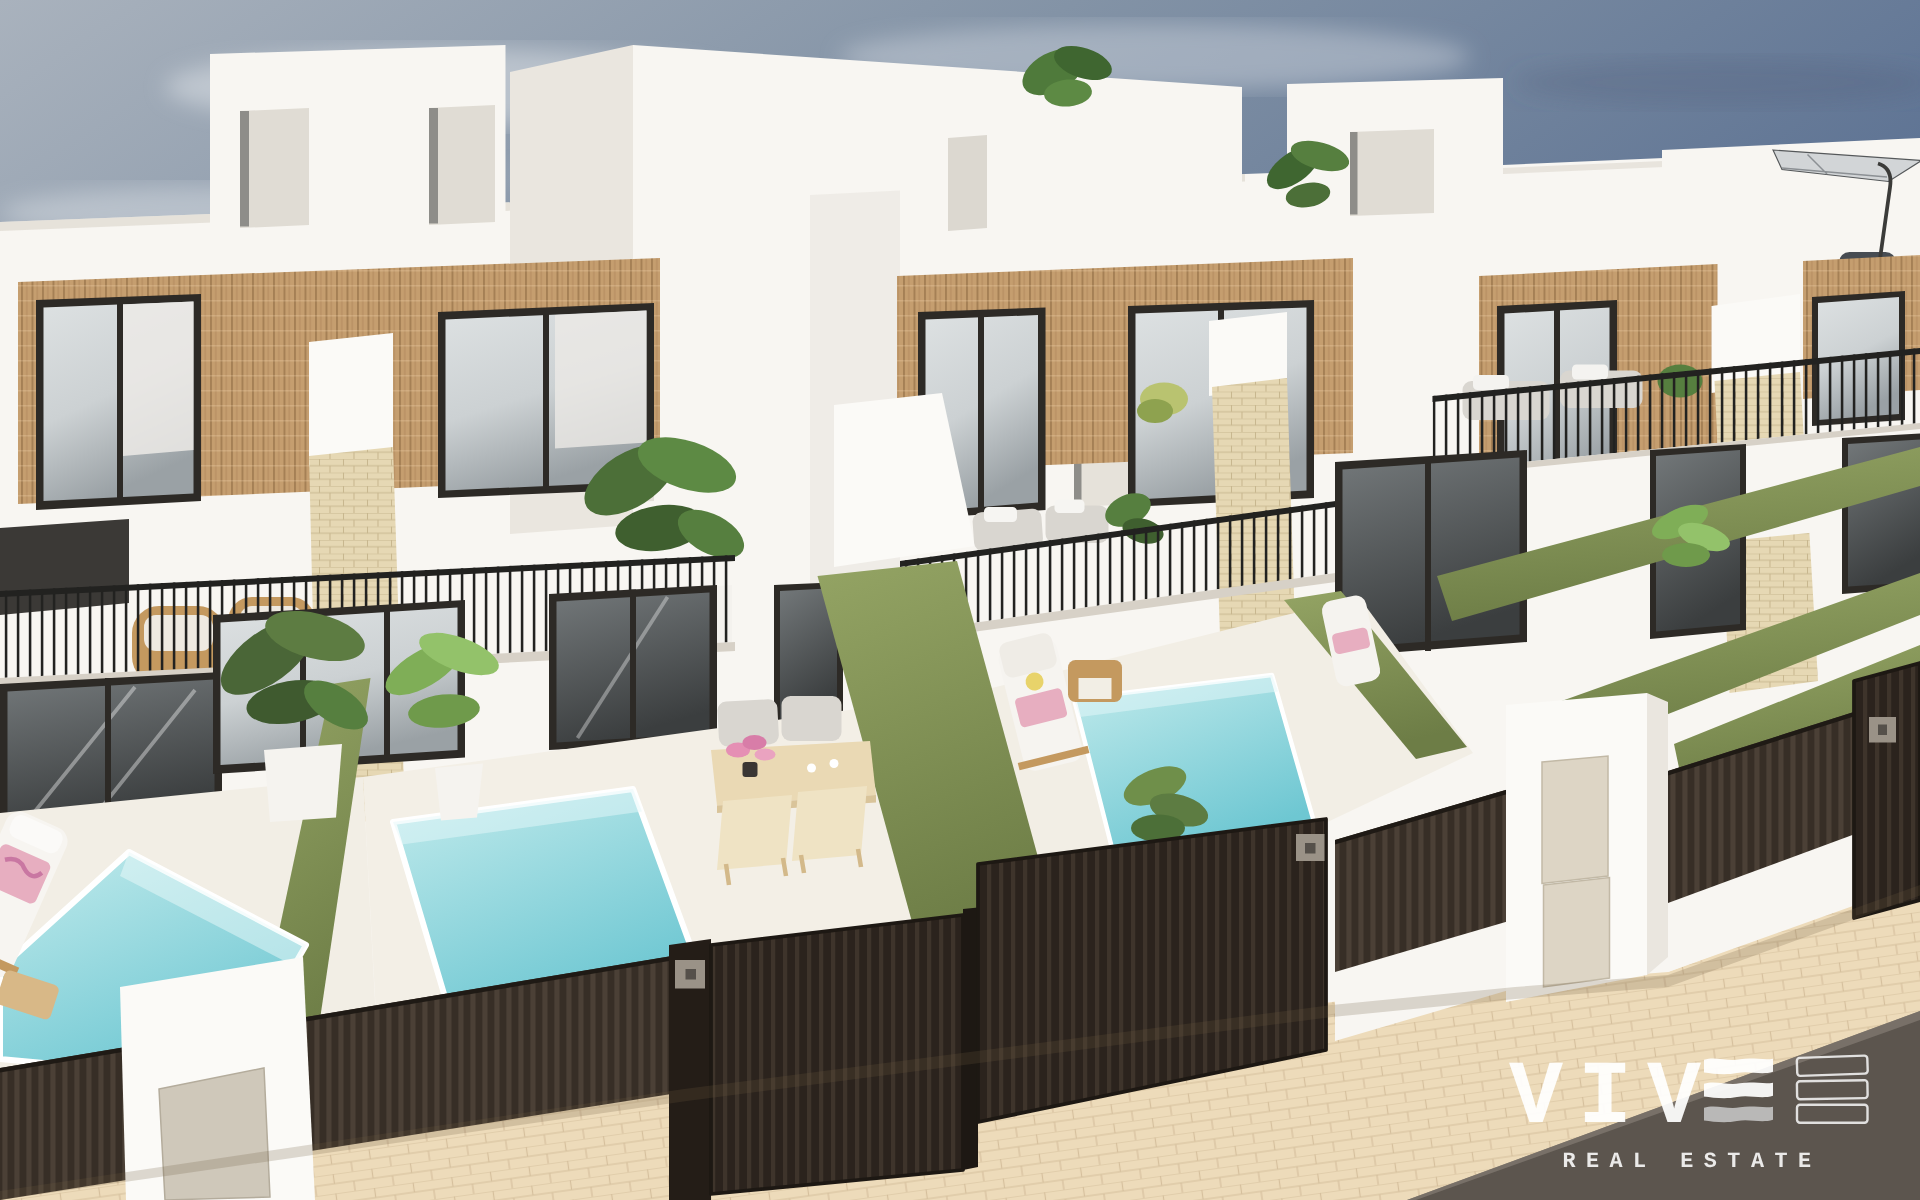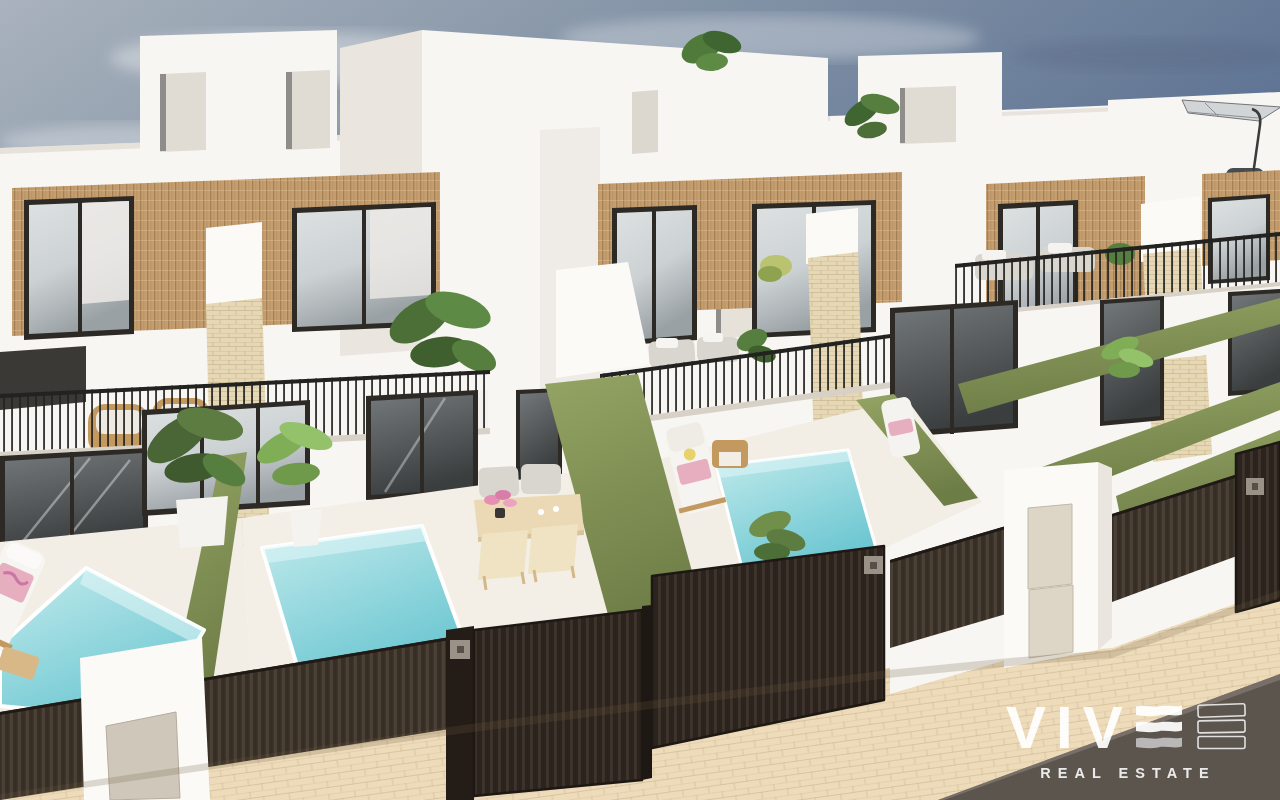--- a/index.html
+++ b/index.html
@@ -1,17 +1,17 @@
 <!DOCTYPE html>
 <html style="--sky-deep: #5f7494; --sky-mid: #8393a6; --sky-light: #a9b2bd; --wall: #f8f6f2; --wall-shade: #eae6df; --wall-deep: #d7d1c7; --wood: #c59e6f; --frame: #2d2a26; --glass: #ccd1d3; --rail: #222220; --hedge: #87975a; --hedge-dark: #6d7d46; --pool-hi: #c2ebec; --pool-lo: #6ec7d2; --sand: #e6d8b4; --fence: #372e26; --fence-hi: #4b4036; --gate: #2b231d; --street: #eddbba; --asphalt: #5c554e; --cushion: #d9d6d0; --rattan: #c4995f; --towel: #e7aec0; --logo: #ffffff;"><head>
 <meta charset="utf-8">
 <style>
   html,body{margin:0;padding:0;background:#30343a;}
   .stage{width:1280px;height:800px;position:relative;margin:0 auto;overflow:hidden;
-         font-family:Liberation Sans, sans-serif;}
+         font-family:Liberation Mono, monospace;}
   svg{display:block}
   
   .f-wall{fill:var(--wall)}
   .f-white{fill:#fbfaf7}
   .f-wallsh{fill:var(--wall-shade)}
   .f-walldp{fill:var(--wall-deep)}
   .f-frame{fill:var(--frame)}
   .f-rail{fill:var(--rail)}
   .f-cushion{fill:var(--cushion)}
   .f-rattan{fill:var(--rattan)}

